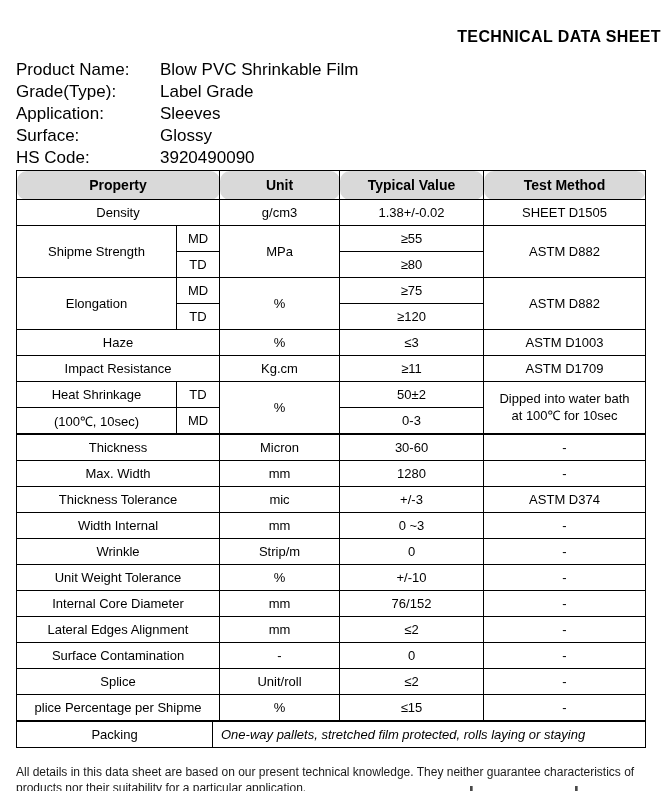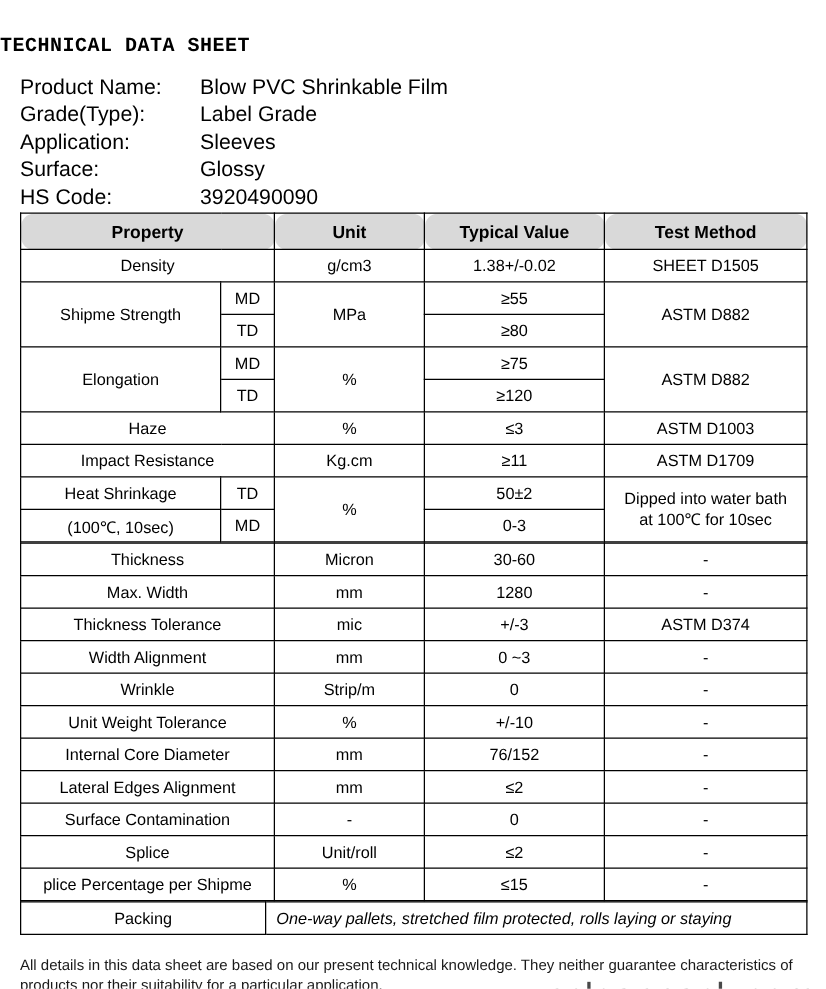--- a/index.html
+++ b/index.html
@@ -17,27 +17,26 @@
     overflow: hidden;
   }
   .page {
     position: relative;
     width: 661px;
     height: 791px;
     padding: 0;
     box-sizing: border-box;
   }
   .doc-title {
-    text-align: left;
+    text-align: right;
     font-weight: bold;
     font-size: 16px;
     letter-spacing: 0.4px;
     margin-top: 28px;
     margin-bottom: 14px;
-    font-family: Liberation Mono, monospace;
   }
   .meta {
     margin: 0 0 0 16px;
   }
   .meta-row {
     display: flex;
     align-items: baseline;
     height: 22px;
     font-size: 17px;
   }
@@ -244,21 +243,21 @@
         <td>1280</td>
         <td>-</td>
       </tr>
       <tr>
         <td>Thickness Tolerance</td>
         <td>mic</td>
         <td>+/-3</td>
         <td>ASTM D374</td>
       </tr>
       <tr>
-        <td>Width Alignment</td>
+        <td>Width Internal</td>
         <td>mm</td>
         <td>0 ~3</td>
         <td>-</td>
       </tr>
       <tr>
         <td>Wrinkle</td>
         <td>Strip/m</td>
         <td>0</td>
         <td>-</td>
       </tr>

